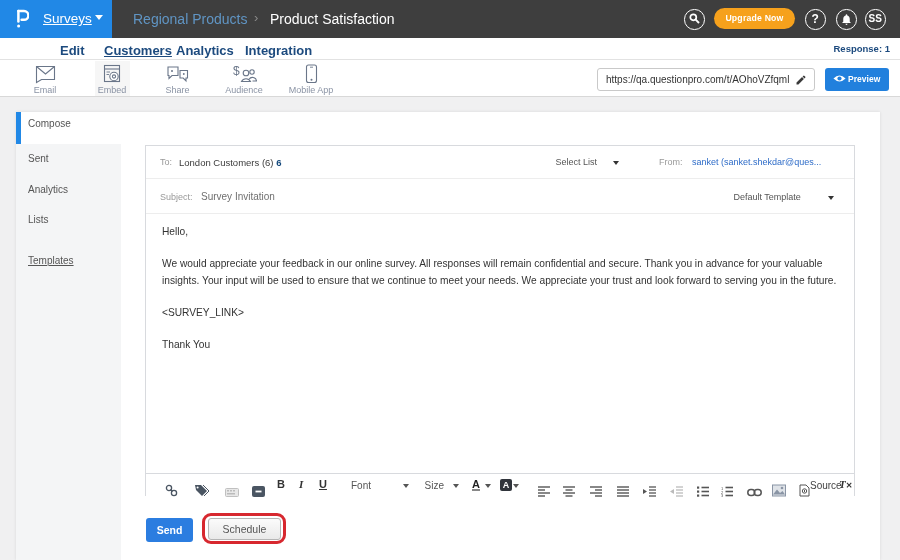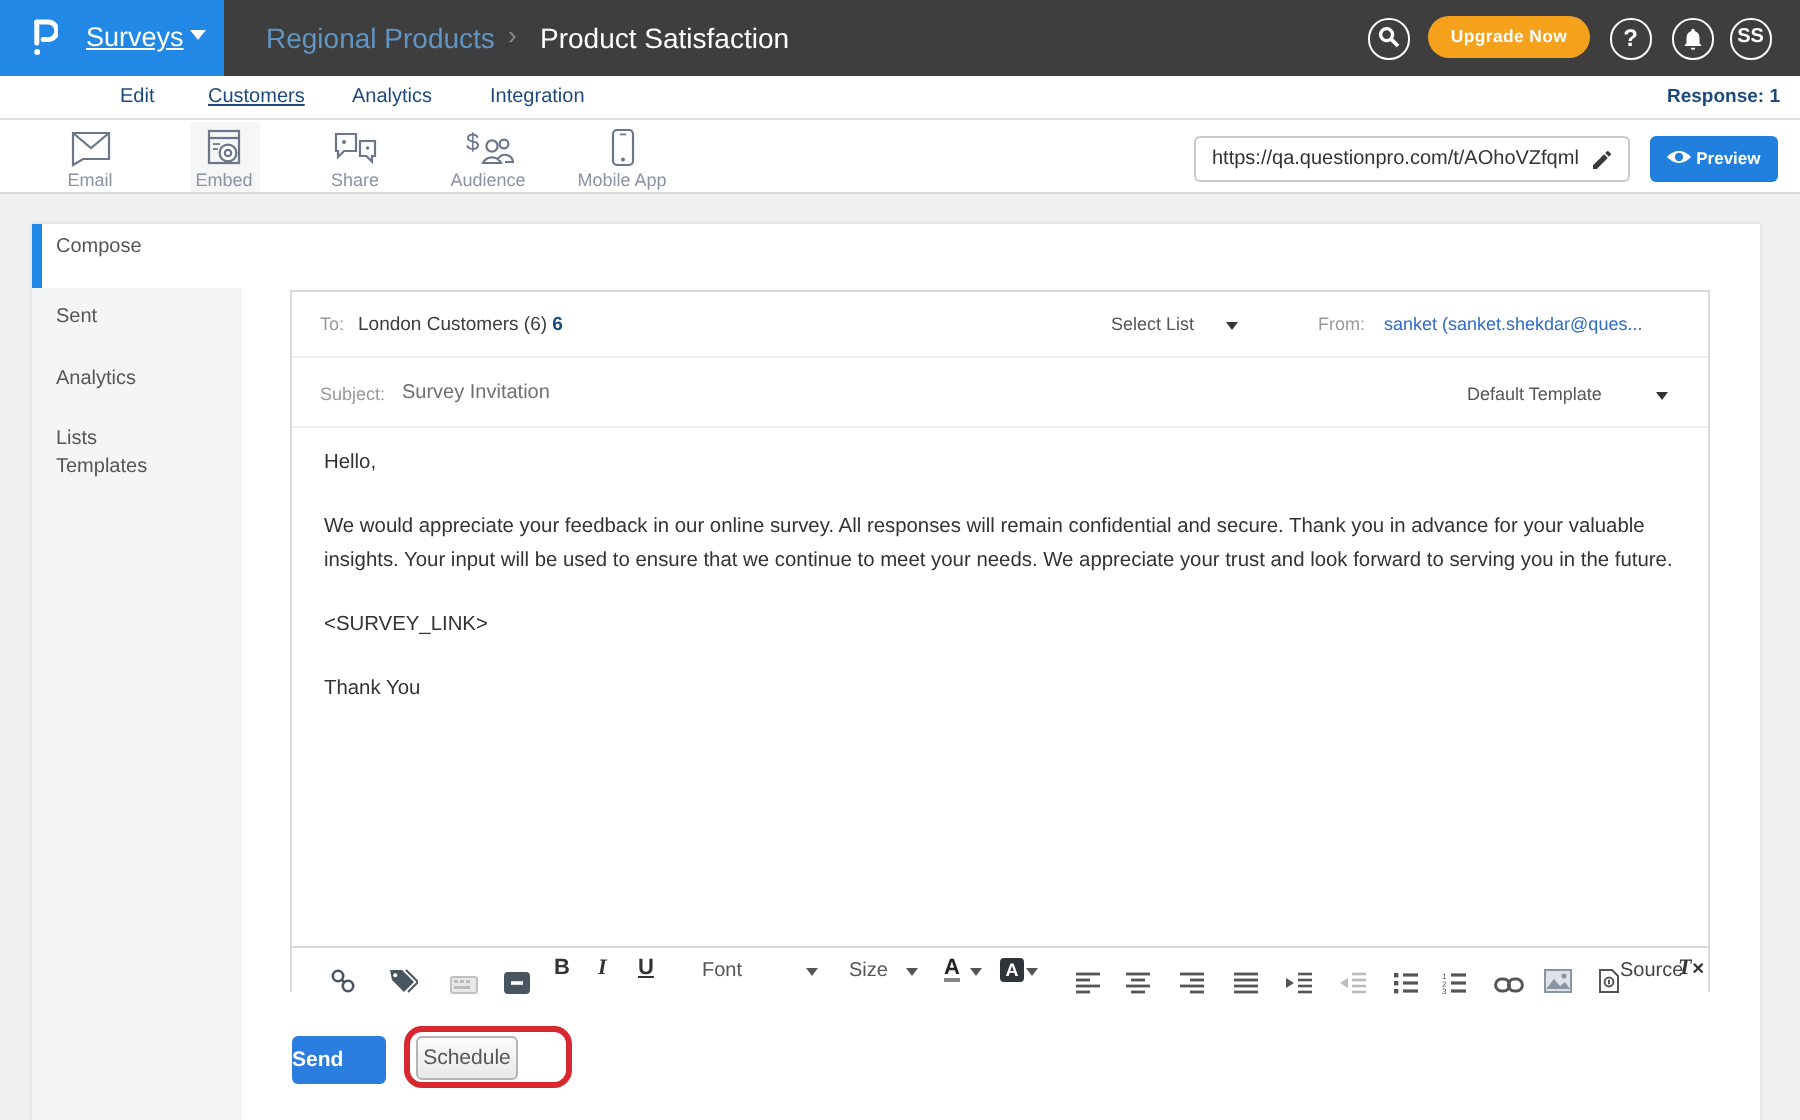--- a/index.html
+++ b/index.html
@@ -13,21 +13,21 @@
 #surveys { left:43px; top:11px; color:#fff; font-size:13.5px;text-decoration:underline; }
 #surveys-caret { left:95px; top:15px; width:0; height:0; border-left:4.5px solid transparent; border-right:4.5px solid transparent; border-top:5.5px solid #fff; }
 #bc1 { left:133px; top:11px; color:#6095c4; font-size:14px; }
 #bc-sep { left:254px; top:10px; color:#8a8a8a; font-size:13px; }
 #bc2 { left:270px; top:11px; color:#ffffff; font-size:14px; }
 .hcircle { top:9px; width:20.5px; height:20.5px; border:1.5px solid #fff; border-radius:50%; color:#fff; text-align:center; }
 #upg { left:714px; top:8px; width:81px; height:21px; background:#f6a11c; border-radius:10.5px; color:#fff; font-size:8.7px; font-weight:bold; text-align:center; line-height:21px; letter-spacing:0.2px; }
 
 
 #tabs { left:0; top:38px; width:900px; height:22px; background:#fff; border-bottom:1px solid #e2e2e2; }
-.tab { position:absolute; top:4.5px; color:#1c4a7e; font-size:10px; font-weight:normal;padding-left:48px; }
+.tab { position:absolute; top:4.5px; color:#1c4a7e; font-size:13px; font-weight:bold;padding-left:48px; }
 #resp { right:10px; top:5px; color:#1c4a7e; font-size:9.5px; font-weight:bold; position:absolute;}
 
 
 #tools { left:0; top:60px; width:900px; height:37px; background:#fff; border-bottom:1px solid #d8d8d8; }
 .tool { position:absolute; text-align:center; color:#8a93a4; font-size:9px; top:4px; }
 .tool svg { display:block; margin:0 auto 1px auto; }
 #urlbox { left:597px; top:7.5px; width:218px; height:23px; background:#fff; border:1px solid #c9c9c9; border-radius:3px; font-size:10px; color:#333; line-height:21px; padding-left:8px; position:absolute; }
 #pencil { position:absolute; right:7px; top:5px; }
 #preview { left:824.5px; top:8px; width:64px; height:23px; background:#2180dd; border-radius:3px; color:#fff; font-size:8.5px; font-weight:bold; text-align:center; line-height:23px; position:absolute; white-space:nowrap; }
 
@@ -43,23 +43,23 @@
 .row2 { position:absolute; left:0; top:33px; width:708px; height:35px; border-bottom:1px solid #ededed; }
 .lbl { color:#999; }
 .val { color:#555; }
 .caret { display:inline-block; width:0; height:0; border-left:3.5px solid transparent; border-right:3.5px solid transparent; border-top:4.5px solid #333; }
 #body-text { position:absolute; left:16px; top:78px; width:690px; color:#333; font-size:10.2px; line-height:16.3px; }
 #body-text p { margin-bottom:16px; }
 #edit-toolbar { position:absolute; left:0; top:327px; width:708px; height:23px; border-top:1px solid #d8dade; background:#fff; }
 .ei { position:absolute; top:0; height:23px; }
 
 
-#send { left:146px; top:518px; width:47px; height:24px; background:#2b7de0; border-radius:3px; color:#fff; font-size:10.5px; font-weight:bold; text-align:left; line-height:24px; }
+#send { left:146px; top:518px; width:47px; height:24px; background:#2b7de0; border-radius:3px; color:#fff; font-size:10.5px; font-weight:bold; text-align:center; line-height:24px; }
 #sched-ring { left:202px; top:513px; width:84px; height:31px; border:3.5px solid #d7282f; border-radius:9px; }
-#sched { left:208px; top:518px; width:51px; height:22px; background:linear-gradient(#fbfbfb,#e9e9e9); border:1px solid #b5b5b5; border-radius:3px; color:#555; font-size:10.5px; text-align:center; line-height:20px; }
+#sched { left:208px; top:518px; width:73px; height:22px; background:linear-gradient(#fbfbfb,#e9e9e9); border:1px solid #b5b5b5; border-radius:3px; color:#555; font-size:10.5px; text-align:center; line-height:20px; }
 </style>
 </head>
 <body>
 
 <div class="abs" id="hdr"></div>
 <div class="abs" id="hdr-blue"></div>
 <svg class="abs" style="left:17px;top:9px" width="12" height="19" viewBox="0 0 12 19">
   <path d="M1.4 2 H7 a4.4 4.4 0 0 1 0 8.8 H4.6" fill="none" stroke="#fff" stroke-width="2.5" stroke-linecap="round"></path>
   <path d="M1.4 2 V12.5" fill="none" stroke="#fff" stroke-width="2.5" stroke-linecap="round"></path>
   <circle cx="1.6" cy="17" r="1.5" fill="#fff"></circle>
@@ -150,21 +150,21 @@
       </svg> Preview</div>
 </div>
 
 <div class="abs" id="panel">
   <div id="compose-bar"></div>
   <div id="side-gray"></div>
   <div class="sitem" style="top:6px;">Compose</div>
   <div class="sitem" style="top:41px;">Sent</div>
   <div class="sitem" style="top:71.5px;">Analytics</div>
   <div class="sitem" style="top:102px;">Lists</div>
-  <div class="sitem" style="top:116px;">Templates</div>
+  <div class="sitem" style="top:143px;text-decoration:underline;">Templates</div>
 
   <div id="fbox">
     <div class="row1">
       <span class="lbl" style="position:absolute; left:14px; top:11px;">To:</span>
       <span style="position:absolute; left:33px; top:10.5px; color:#3c3c3c; font-size:9.5px;">London Customers (6) <b style="color:#15497c">6</b></span>
       <span class="val" style="position:absolute; left:409.5px; top:11px;">Select List</span>
       <span class="caret" style="position:absolute; left:467px; top:15px;"></span>
       <span class="lbl" style="position:absolute; left:513px; top:11px;">From:</span>
       <span style="position:absolute; left:546px; top:11px; color:#2e6cc8;">sanket (sanket.shekdar@ques...</span>
     </div>

